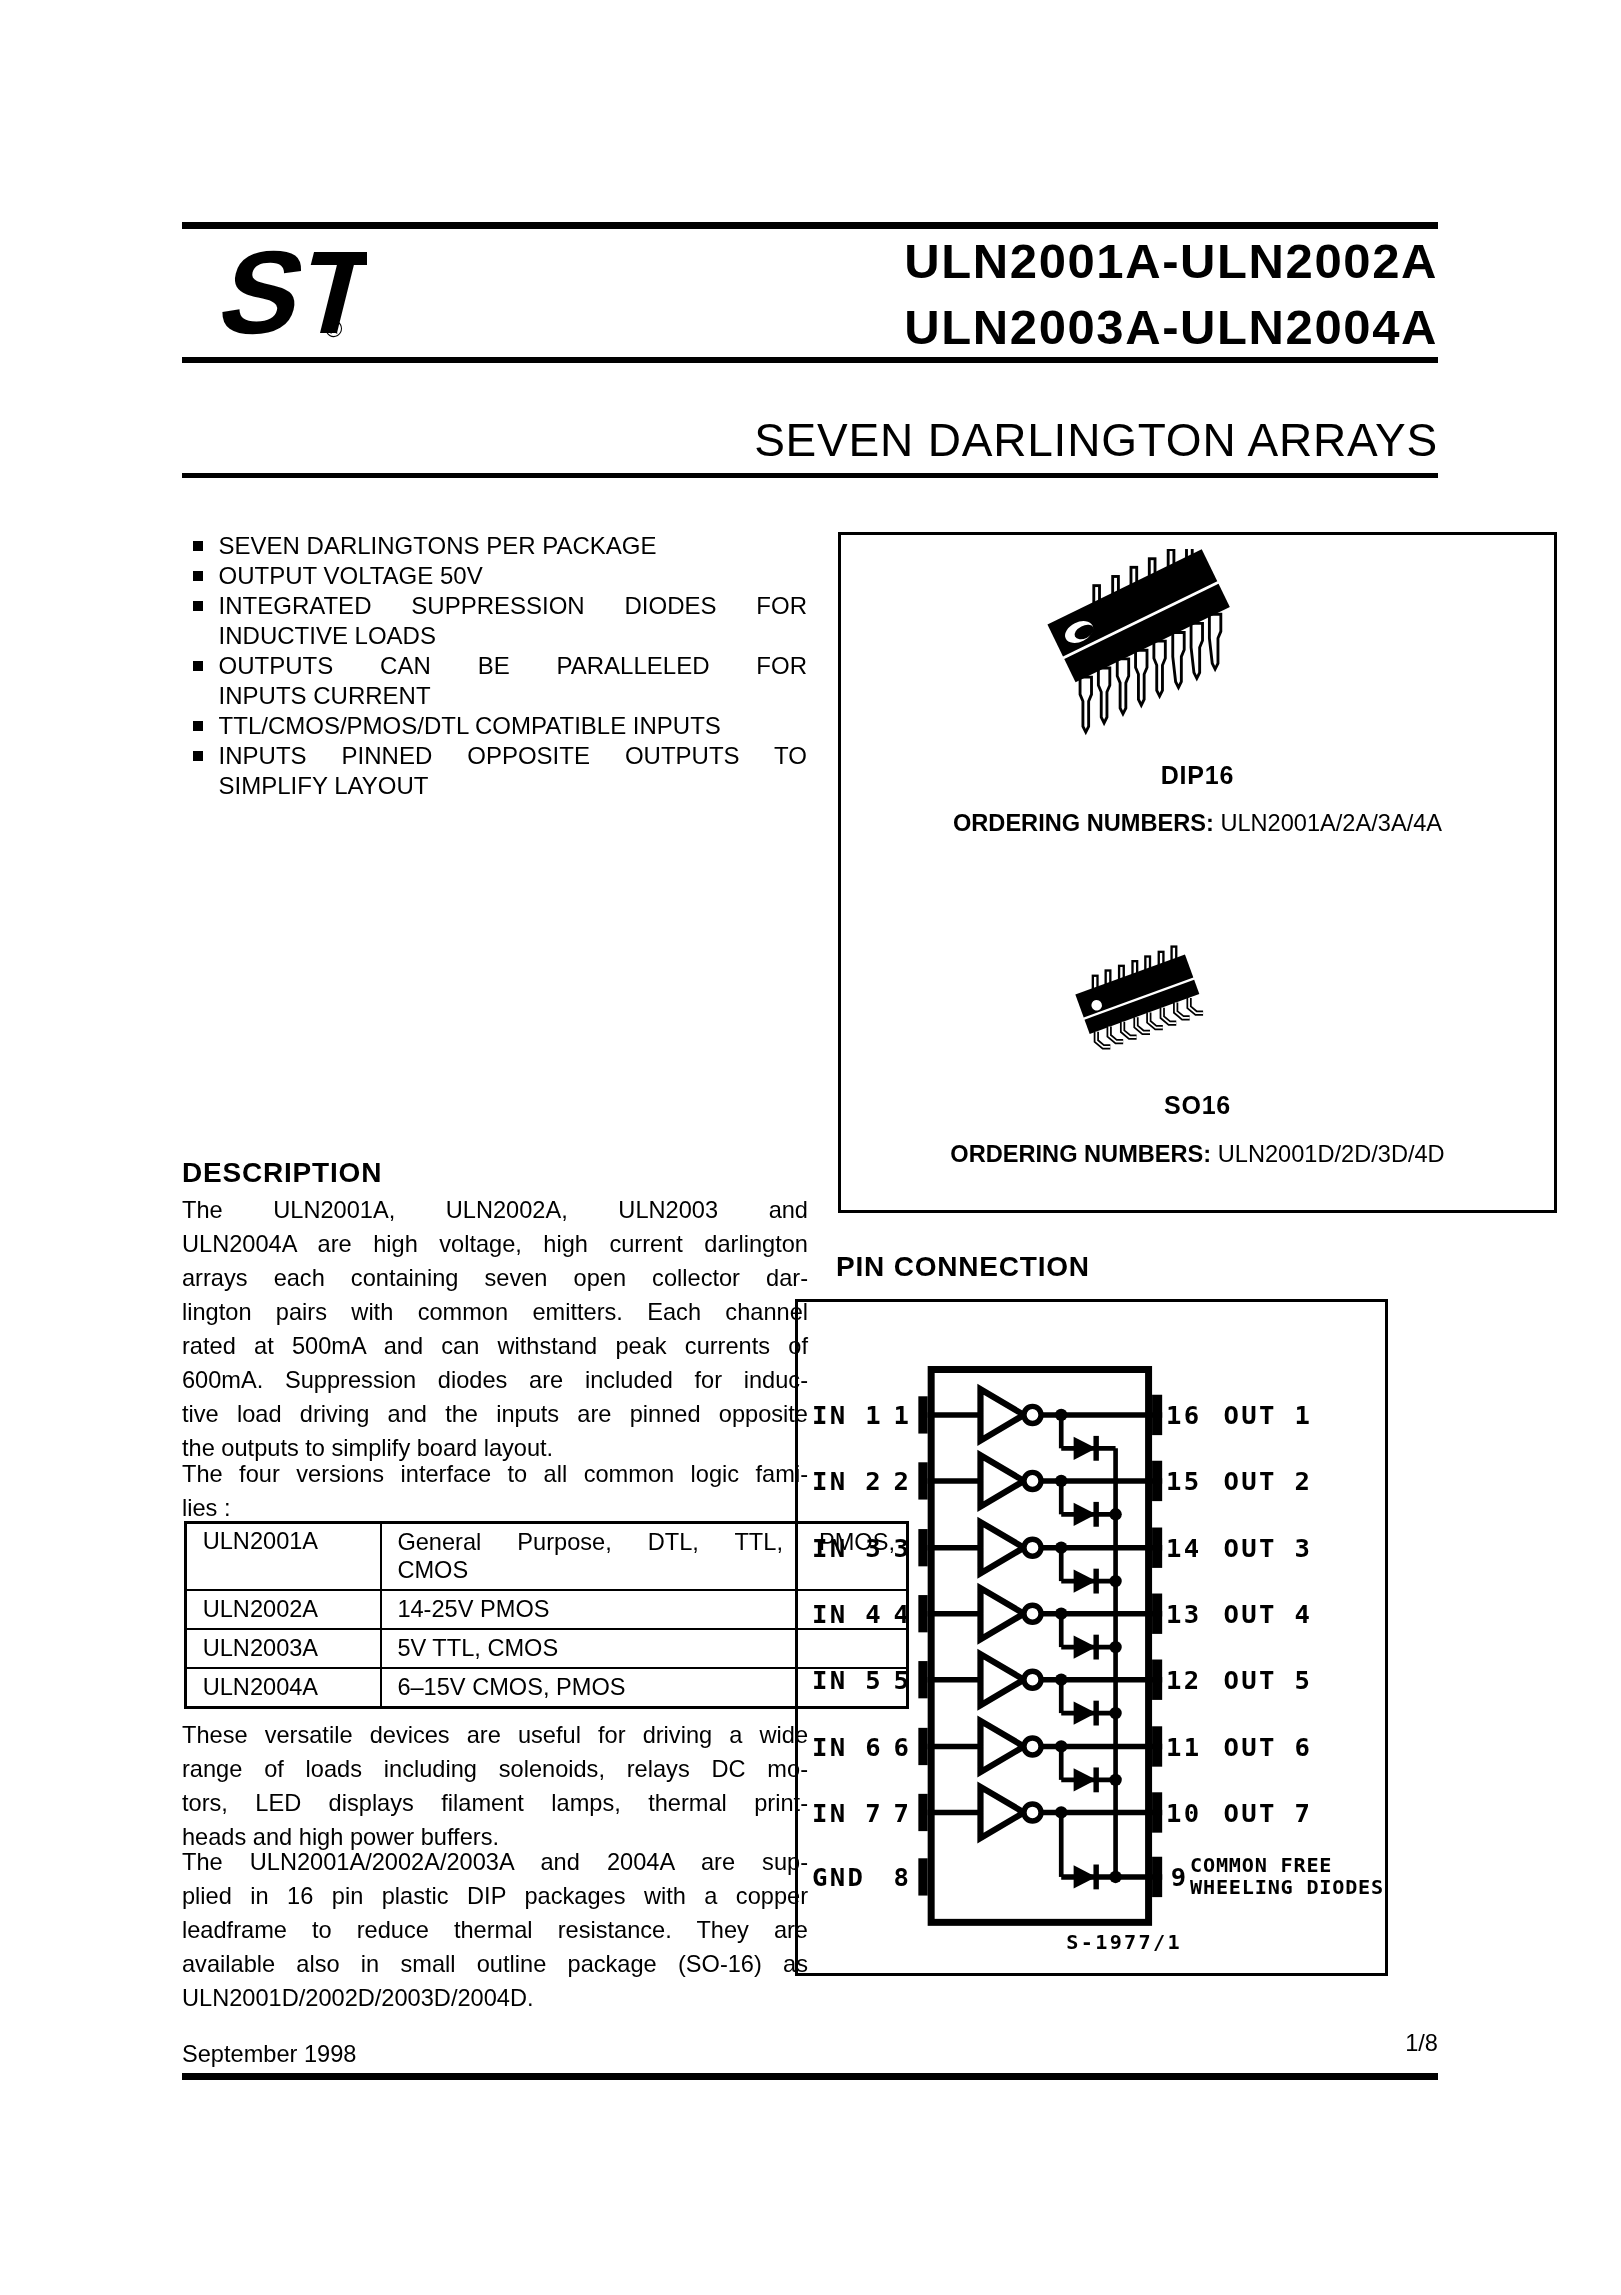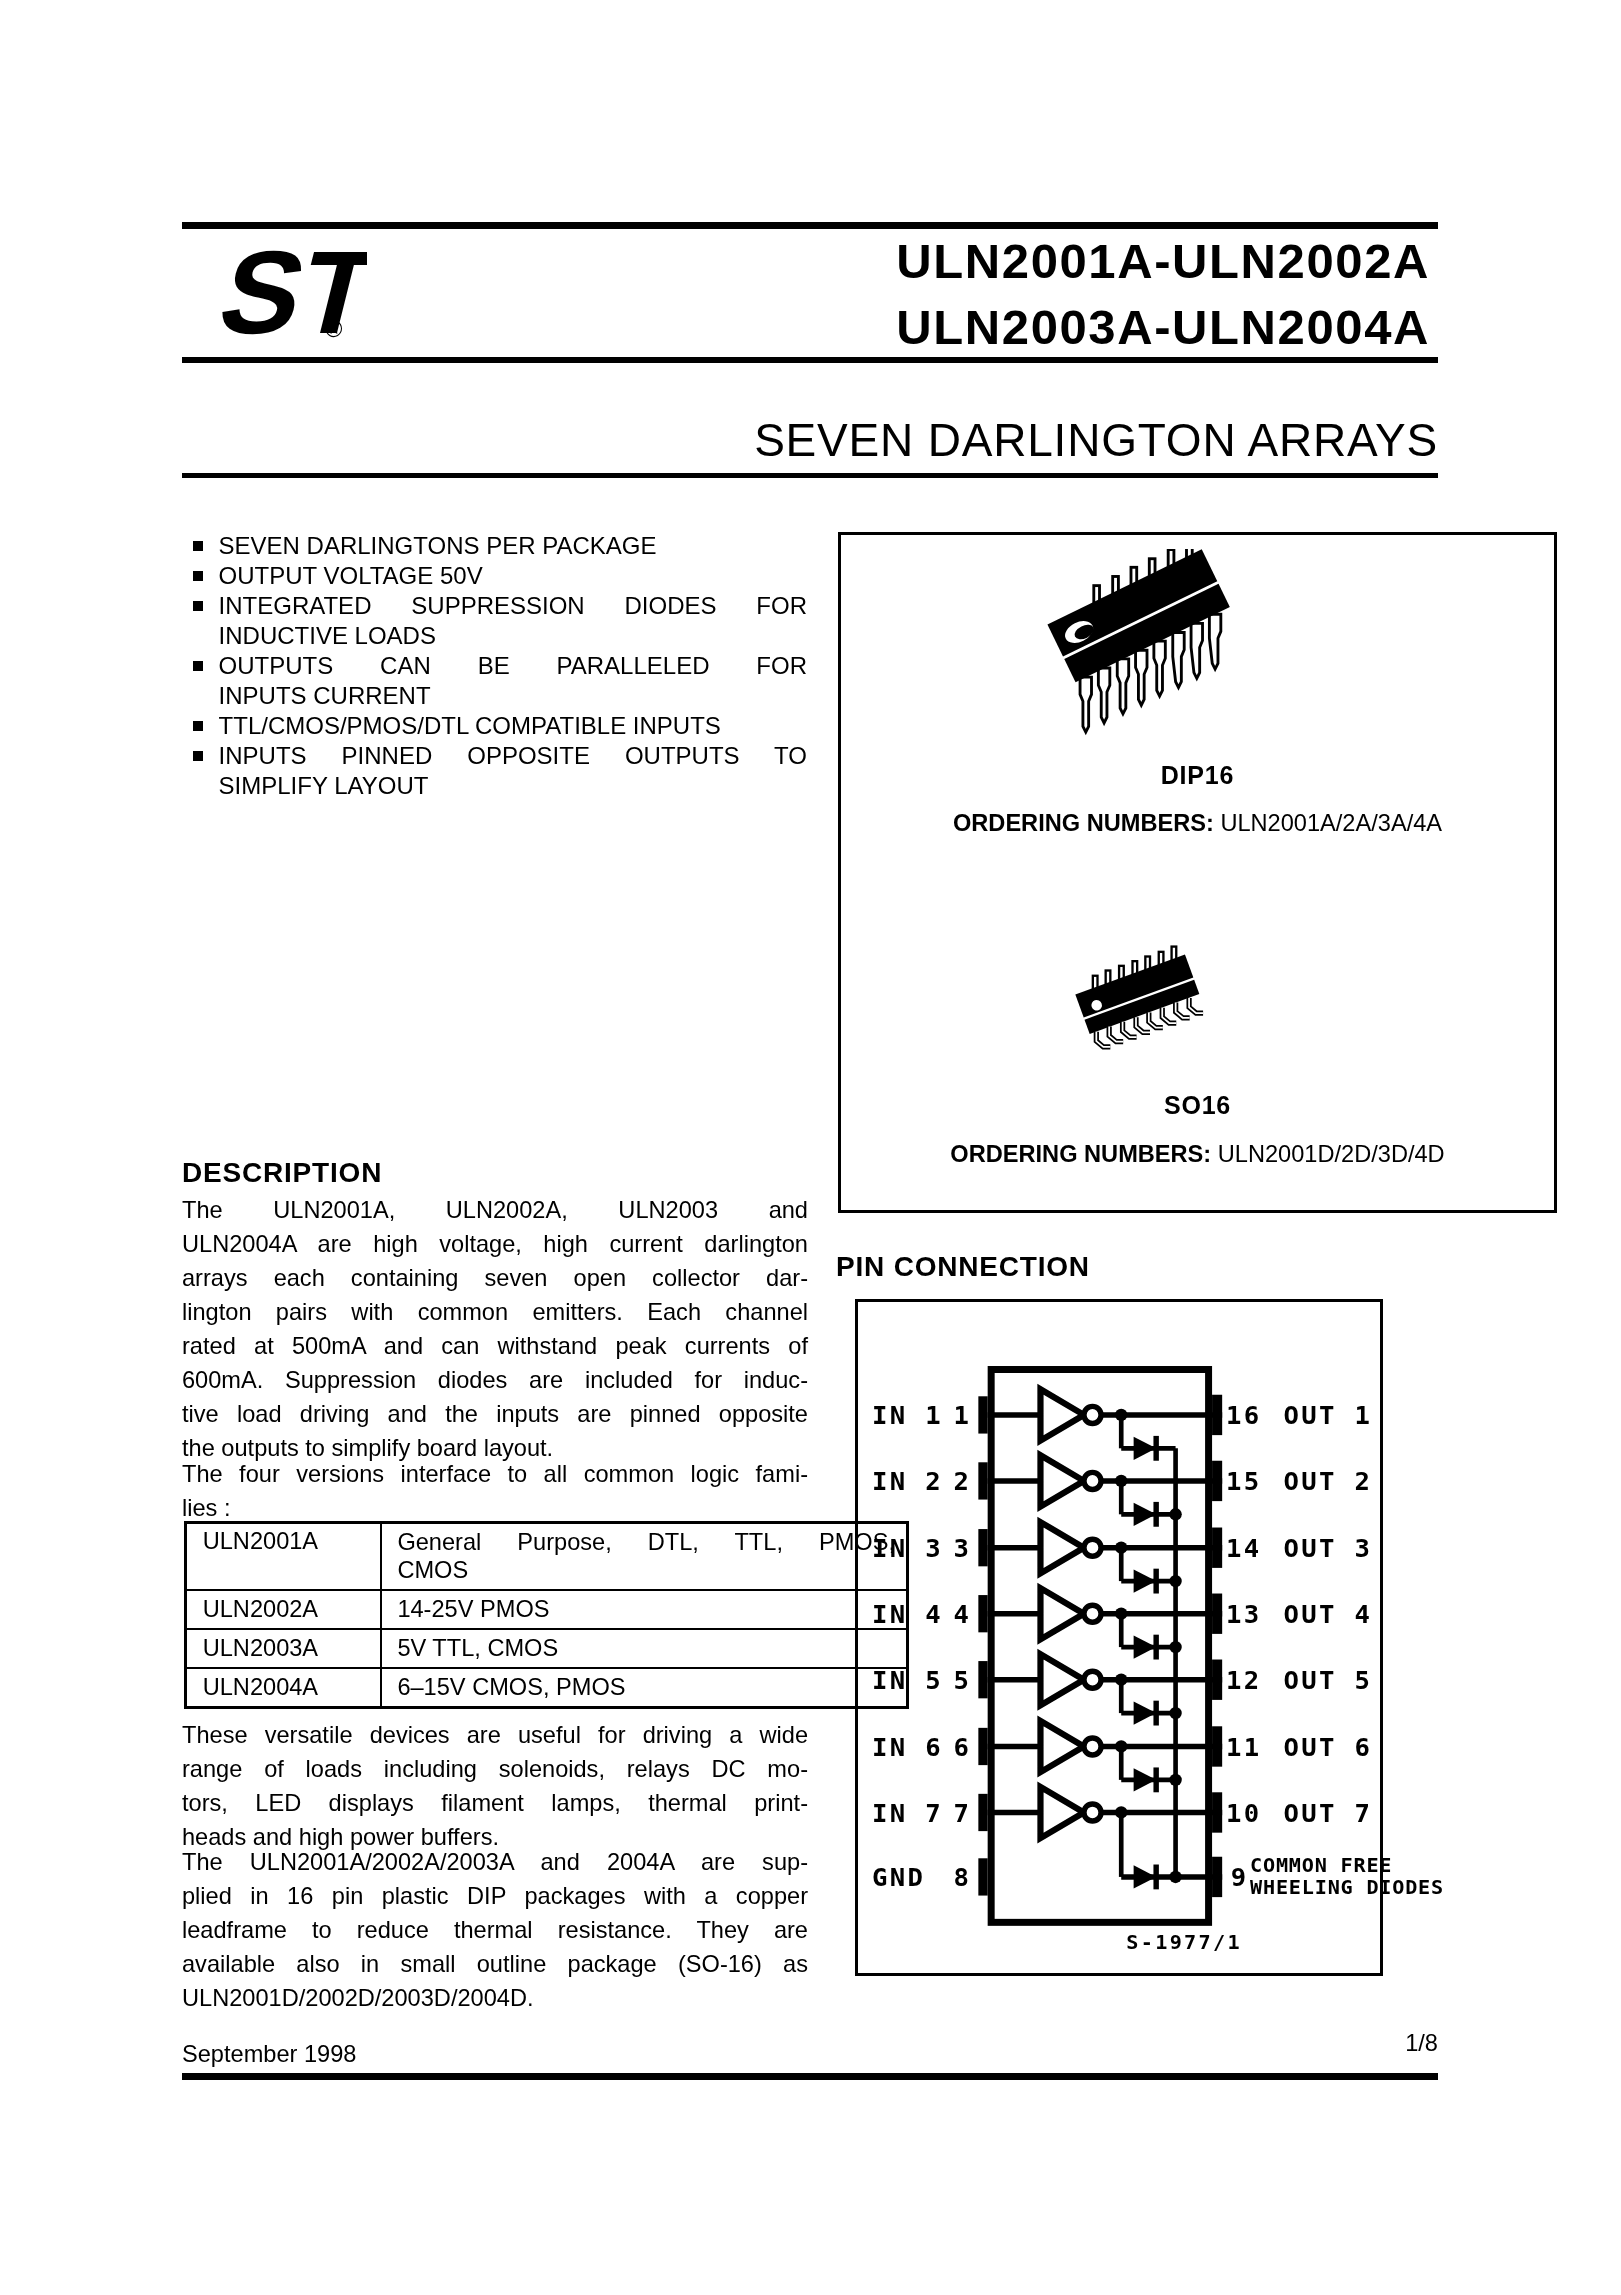--- a/index.html
+++ b/index.html
@@ -8,21 +8,21 @@
   .abs{position:absolute;}
   .rule{position:absolute;background:#000;}
   .rule-top{left:182px;top:222px;width:1256px;height:7px;}
   .rule-mid{left:182px;top:357px;width:1256px;height:5.5px;}
   .rule-sub{left:182px;top:473px;width:1256px;height:4.7px;}
   .rule-bottom{left:182px;top:2073px;width:1256px;height:7px;}
 
   .logo{position:absolute;left:198px;top:232px;width:169px;height:118px;}
   .reg{position:absolute;left:325px;top:316px;font-size:23.6px;}
 
-  .title{position:absolute;right:192px;top:228px;text-align:left;
+  .title{position:absolute;right:184px;top:228px;text-align:left;
          font-weight:bold;font-size:49px;line-height:66px;letter-spacing:1.6px;white-space:nowrap;}
   .subtitle{position:absolute;right:184px;top:413px;font-size:46px;letter-spacing:0.8px;white-space:nowrap;}
 
   .features{position:absolute;left:188px;top:531px;width:619px;}
   .feature{display:flex;}
   .bullet{width:10.2px;height:10.2px;background:#000;margin:10.2px 15.7px 0 4.7px;flex:none;}
   .ftext{flex:1;font-size:24px;line-height:30px;}
 
   .tline{text-align:justify;text-align-last:justify;}
   .tline.last{text-align-last:left;}
@@ -35,21 +35,21 @@
               border:3.1px solid #000;table-layout:fixed;width:725px;font-size:23.6px;}
   table.logic td{border:2.4px solid #000;vertical-align:middle;padding:0 11px 0 15.7px;}
   table.logic tr.r1 td{height:61px;vertical-align:top;padding-top:3.9px;}
   table.logic tr.rn td{height:37px;}
   td.dev{width:166px;}
   td.fam .tline{line-height:28px;}
 
   .pkg-box{position:absolute;left:838px;top:532px;width:719px;height:681px;
            border:3.1px solid #000;box-sizing:border-box;}
   .pin-heading{position:absolute;left:836px;top:1251px;font-size:28px;font-weight:bold;letter-spacing:0.8px;}
-  .pin-box{position:absolute;left:855px;top:1299px;width:528px;height:677px;
+  .pin-box{position:absolute;left:795px;top:1299px;width:593px;height:677px;
            border:3.1px solid #000;box-sizing:border-box;text-align:center;}
   .pin-box svg{position:absolute;left:0;top:0;width:594px;height:670px;}
 
   .pkg-caption{position:absolute;left:0;width:100%;text-align:center;
                font-size:25px;font-weight:bold;letter-spacing:0.8px;}
   .cap-dip{top:226px;} .cap-so{top:556px;}
   .ordering{position:absolute;left:0;width:100%;text-align:center;font-size:23.6px;white-space:nowrap;}
   .ord-dip{top:275px;} .ord-so{top:606px;}
   .ordering .lbl{font-weight:bold;}
 

